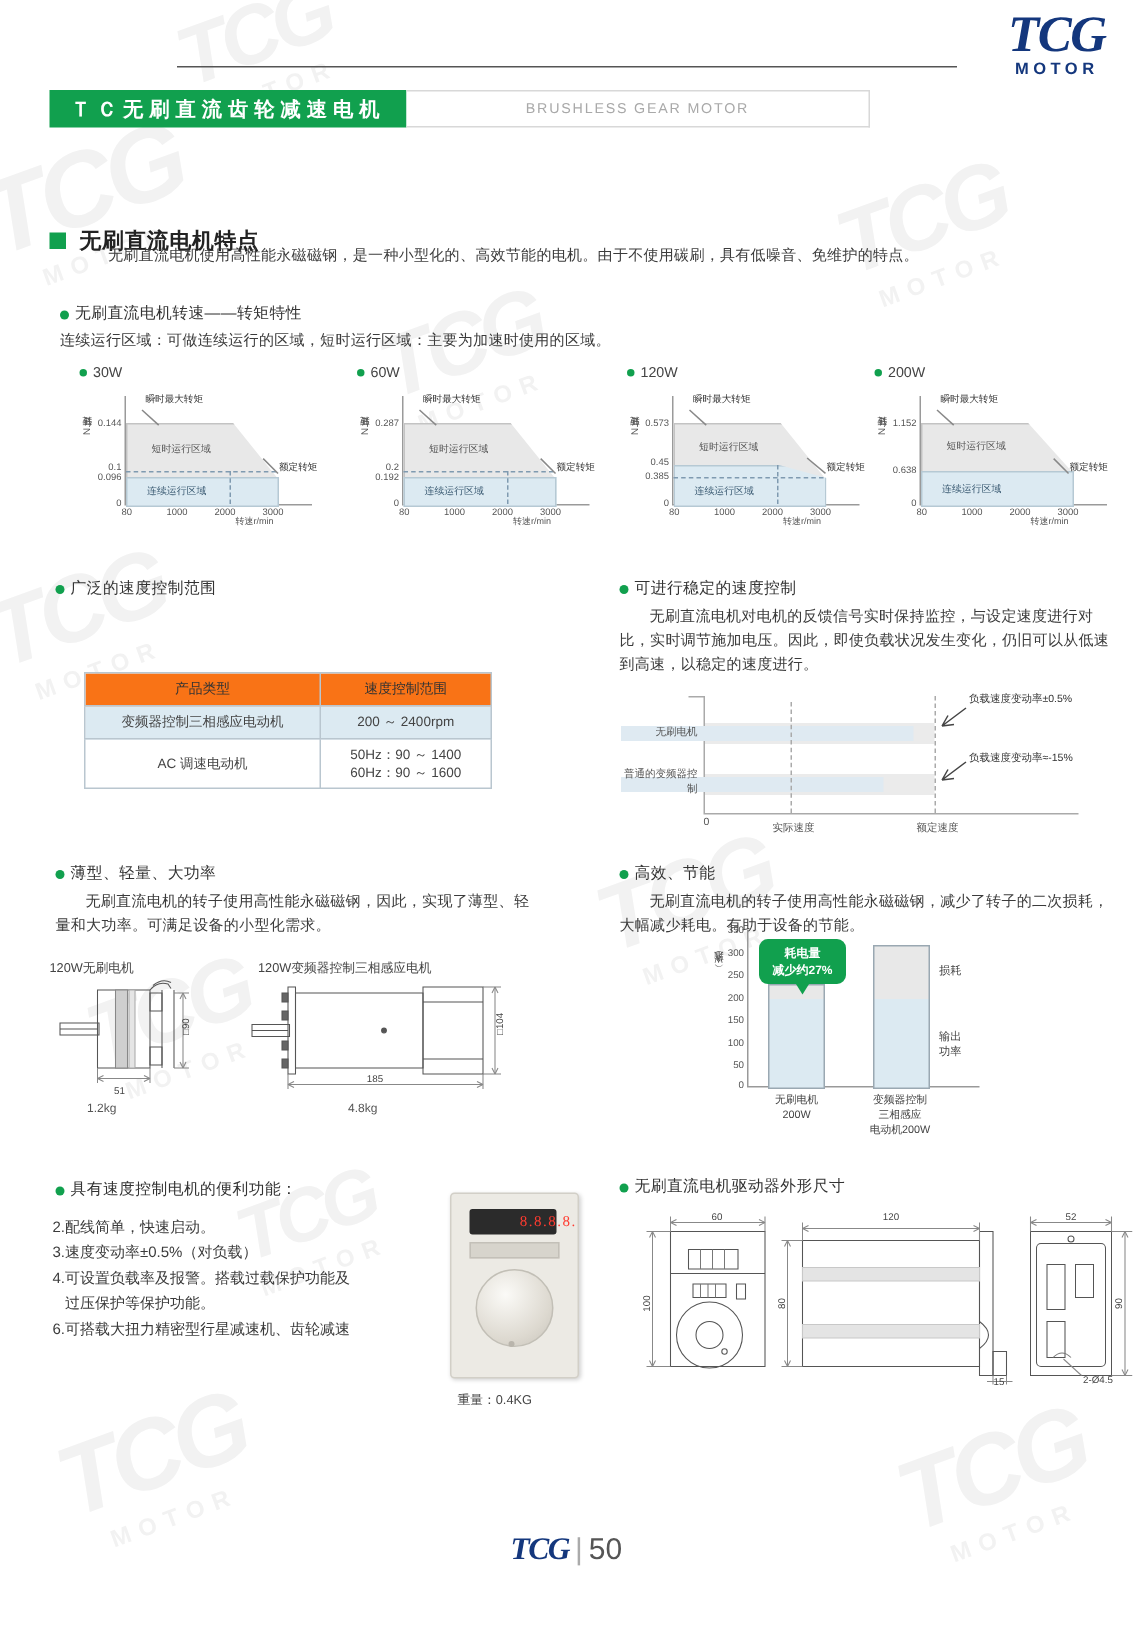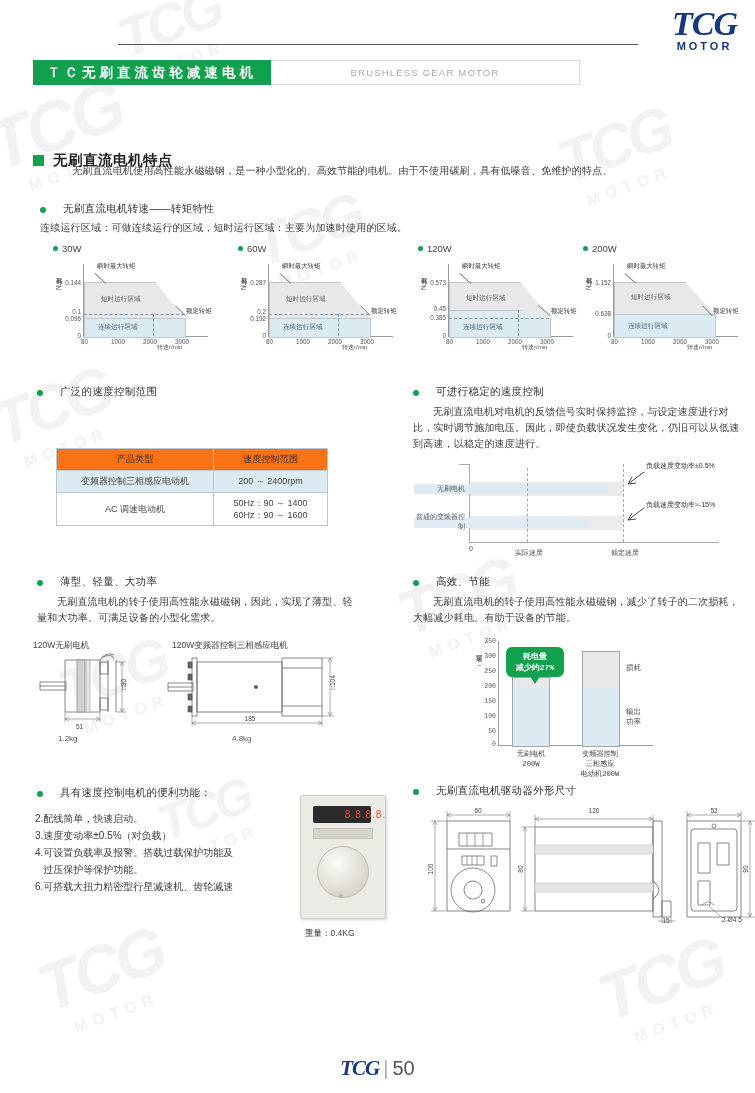--- a/index.html
+++ b/index.html
@@ -29,21 +29,21 @@
   .title-cn{background:#11a04e;color:#fff;font-size:13.5px;font-weight:bold;letter-spacing:4px;
      display:flex;align-items:center;padding:0 14px;white-space:nowrap;}
   .title-en{border:1px solid #d8d8d8;border-left:none;width:308px;display:flex;align-items:center;
      justify-content:center;color:#a9a9a9;font-size:9.5px;letter-spacing:1.2px;background:#fff;}
 
   
   .sec-h{position:absolute;display:flex;align-items:center;gap:9px;}
   .sec-h .sq{width:11px;height:11px;background:#11a04e;}
   .sec-h .tx{font-size:14.5px;font-weight:bold;color:#222;letter-spacing:.5px;}
 
-  .bullet{display:flex;align-items:flex-start;gap:17px;}
+  .bullet{display:flex;align-items:flex-start;gap:4px;}
   .bullet .dot{width:6px;height:6px;border-radius:50%;background:#11a04e;margin-top:4.5px;flex:none;}
   .bullet .bt{font-size:10.5px;color:#333;font-weight:normal;letter-spacing:.3px;}
 
   .para{font-size:10px;line-height:16px;color:#3b3b3b;letter-spacing:.2px;}
   .indent{text-indent:2em;}
 
   .abs{position:absolute;z-index:2;}
 
   
   .tchart{position:absolute;}
@@ -86,21 +86,21 @@
   .ebl{position:absolute;font-size:7.2px;color:#444;text-align:center;line-height:10px;}
   .badge{position:absolute;background:#11a04e;color:#fff;border-radius:6px;text-align:center;
      font-size:8px;line-height:11px;padding:4px 6px;font-weight:bold;}
   .badge:after{content:"";position:absolute;left:50%;margin-left:-5px;bottom:-7px;
      border-left:5px solid transparent;border-right:5px solid transparent;border-top:8px solid #11a04e;}
   svg.art{position:absolute;overflow:visible;}
   svg.art *{vector-effect:non-scaling-stroke;}
   .dim{font-size:6.5px;fill:#444;font-family:"Liberation Sans",sans-serif;}
 
   
-  .footer{position:absolute;left:0;top:1020px;width:755px;text-align:center;margin-top:36px;}
+  .footer{position:absolute;left:0;top:1020px;width:755px;text-align:center;}
   .footer .ft{font-family:"Liberation Serif",serif;font-style:italic;font-weight:bold;
      font-size:21px;color:#14377d;letter-spacing:-1px;}
   .footer .pg{font-size:20px;color:#555;margin-left:4px;}
 
   .numlist{font-size:10px;line-height:17px;color:#3b3b3b;}
   .numlist div{margin-bottom:0px;}
 </style>
 </head>
 <body>
 
@@ -413,21 +413,21 @@
     <text class="dim" x="167" y="38" transform="rotate(-90 167,38)">□104</text>
   </svg>
   <div class="abs" style="left:232px;top:734px;font-size:8px;color:#555;">4.8kg</div>
 
   <div class="abs bullet" style="left:413px;top:575px;">
     <div class="dot"></div>
     <div class="bt">高效、节能</div>
   </div>
   <div class="abs para indent" style="left:413px;top:594px;width:330px;">无刷直流电机的转子使用高性能永磁磁钢，减少了转子的二次损耗，大幅减少耗电。有助于设备的节能。</div>
 
-  <div class="abs" style="left:450px;top:635px;width:300px;height:140px;font-family:Liberation Mono, monospace;">
+  <div class="abs" style="left:450px;top:614px;width:300px;height:140px;">
     <div style="position:absolute;left:48px;top:6px;width:1px;height:104px;background:#999;"></div>
     <div style="position:absolute;left:48px;top:110px;width:155px;height:1px;background:#999;"></div>
     <div style="position:absolute;left:26px;top:26px;font-size:6.5px;color:#555;writing-mode:vertical-rl;transform:rotate(180deg);">输入（Ｗ）</div>
 
     <div class="etick" style="left:26px;top:3px;">350</div>
     <div class="etick" style="left:26px;top:18px;">300</div>
     <div class="etick" style="left:26px;top:33px;">250</div>
     <div class="etick" style="left:26px;top:48px;">200</div>
     <div class="etick" style="left:26px;top:63px;">150</div>
     <div class="etick" style="left:26px;top:78px;">100</div>
@@ -467,21 +467,21 @@
     <div>3.速度变动率±0.5%（对负载）</div>
     <div>4.可设置负载率及报警。搭载过载保护功能及</div>
     <div style="white-space:pre;">   过压保护等保护功能。</div>
     <div>6.可搭载大扭力精密型行星减速机、齿轮减速</div>
   </div>
 
   <div class="abs" style="left:300px;top:795px;width:84px;height:122px;background:#eceae4;
        border:1px solid #d2cfc7;border-radius:3px;box-shadow:1px 1px 3px rgba(0,0,0,.18);">
     <div style="position:absolute;left:12px;top:10px;width:58px;height:17px;background:#2b2b2b;
          border-radius:2px;display:flex;align-items:center;justify-content:center;">
-      <span style="color:#ff3b30;font-family:Liberation Sans, sans-serif;font-size:10px;letter-spacing:1px;padding-left:47px;">8.8.8.8.</span>
+      <span style="color:#ff3b30;font-family:Liberation Serif, serif;font-size:10px;letter-spacing:1px;padding-left:47px;">8.8.8.8.</span>
     </div>
     <div style="position:absolute;left:12px;top:32px;width:58px;height:9px;background:#d7d4cc;border:1px solid #c3c0b8;"></div>
     <div style="position:absolute;left:16px;top:50px;width:50px;height:50px;border-radius:50%;
          background:radial-gradient(circle at 38% 32%,#fbfaf7,#ddd9d0 65%,#c7c3ba);border:1px solid #c2bfb6;"></div>
     <div style="position:absolute;left:38px;top:98px;width:4px;height:4px;border-radius:50%;background:#b9b5ac;"></div>
   </div>
   <div class="abs" style="left:305px;top:928px;font-size:8.5px;color:#444;">重量：0.4KG</div>
 
   <div class="abs bullet" style="left:413px;top:784px;">
     <div class="dot"></div>

